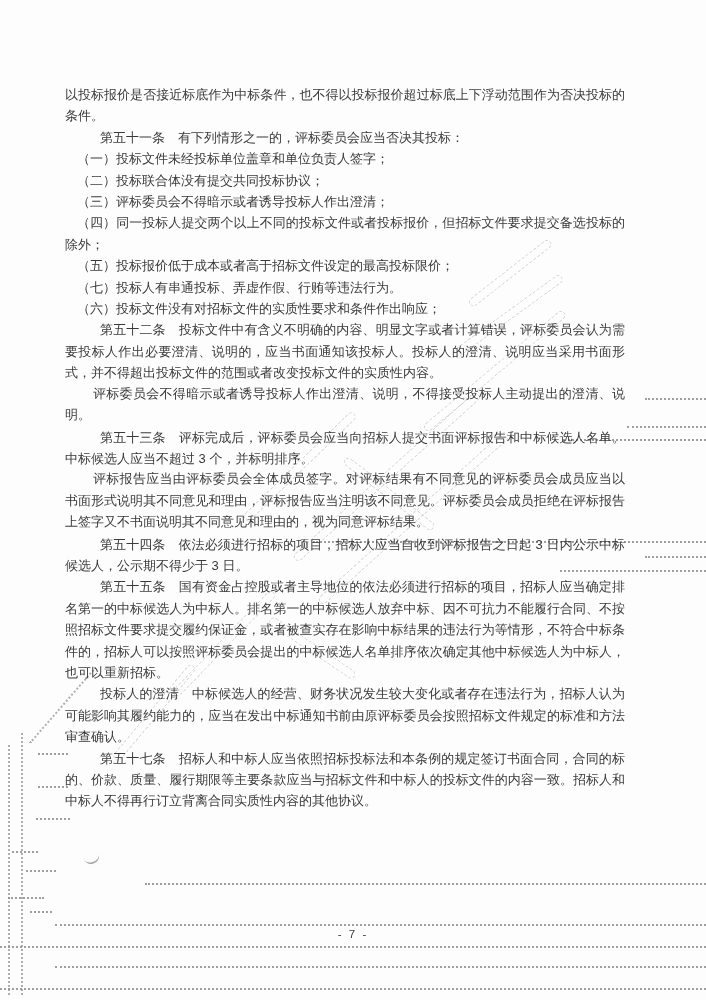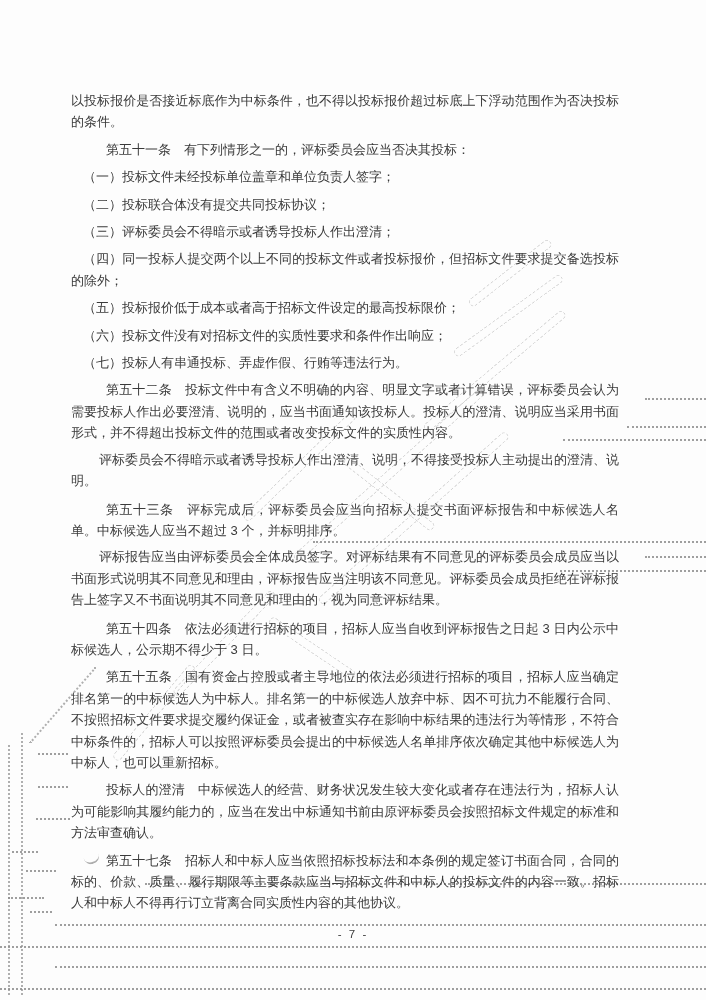--- a/index.html
+++ b/index.html
@@ -13,21 +13,21 @@
     position:relative;
     width:706px;height:1000px;
     background:var(--page-bg);
     overflow:hidden;
     font-family:"Liberation Sans","DejaVu Sans",sans-serif;
   }
   .text-block{
     position:absolute;left:65px;top:84px;width:560px;
   }
   .para{
-    margin:6px;
+    margin:0;
     font-size:13px;line-height:21.4px;
     color:var(--text-color);
     text-align:justify;
     letter-spacing:0;
     word-break:break-all;
   }
   .para.flush{text-indent:0;}
   .para.article{text-indent:35px;}
   .para.indent{text-indent:28px;font-family:Liberation Mono, monospace;}
   .para.item{text-indent:12px;}
@@ -89,22 +89,22 @@
   </div>
 
   <div class="text-block">
       <p class="para flush">以投标报价是否接近标底作为中标条件，也不得以投标报价超过标底上下浮动范围作为否决投标的条件。</p>
       <p class="para article">第五十一条　有下列情形之一的，评标委员会应当否决其投标：</p>
       <p class="para item">（一）投标文件未经投标单位盖章和单位负责人签字；</p>
       <p class="para item">（二）投标联合体没有提交共同投标协议；</p>
       <p class="para item">（三）评标委员会不得暗示或者诱导投标人作出澄清；</p>
       <p class="para item">（四）同一投标人提交两个以上不同的投标文件或者投标报价，但招标文件要求提交备选投标的除外；</p>
       <p class="para item">（五）投标报价低于成本或者高于招标文件设定的最高投标限价；</p>
+      <p class="para item">（七）投标人有串通投标、弄虚作假、行贿等违法行为。</p>
       <p class="para item">（六）投标文件没有对招标文件的实质性要求和条件作出响应；</p>
-      <p class="para item">（七）投标人有串通投标、弄虚作假、行贿等违法行为。</p>
       <p class="para article">第五十二条　投标文件中有含义不明确的内容、明显文字或者计算错误，评标委员会认为需要投标人作出必要澄清、说明的，应当书面通知该投标人。投标人的澄清、说明应当采用书面形式，并不得超出投标文件的范围或者改变投标文件的实质性内容。</p>
       <p class="para indent">评标委员会不得暗示或者诱导投标人作出澄清、说明，不得接受投标人主动提出的澄清、说明。</p>
       <p class="para article">第五十三条　评标完成后，评标委员会应当向招标人提交书面评标报告和中标候选人名单。中标候选人应当不超过 3 个，并标明排序。</p>
       <p class="para indent">评标报告应当由评标委员会全体成员签字。对评标结果有不同意见的评标委员会成员应当以书面形式说明其不同意见和理由，评标报告应当注明该不同意见。评标委员会成员拒绝在评标报告上签字又不书面说明其不同意见和理由的，视为同意评标结果。</p>
       <p class="para article">第五十四条　依法必须进行招标的项目，招标人应当自收到评标报告之日起 3 日内公示中标候选人，公示期不得少于 3 日。</p>
       <p class="para article">第五十五条　国有资金占控股或者主导地位的依法必须进行招标的项目，招标人应当确定排名第一的中标候选人为中标人。排名第一的中标候选人放弃中标、因不可抗力不能履行合同、不按照招标文件要求提交履约保证金，或者被查实存在影响中标结果的违法行为等情形，不符合中标条件的，招标人可以按照评标委员会提出的中标候选人名单排序依次确定其他中标候选人为中标人，也可以重新招标。</p>
       <p class="para article">投标人的澄清　中标候选人的经营、财务状况发生较大变化或者存在违法行为，招标人认为可能影响其履约能力的，应当在发出中标通知书前由原评标委员会按照招标文件规定的标准和方法审查确认。</p>
       <p class="para article">第五十七条　招标人和中标人应当依照招标投标法和本条例的规定签订书面合同，合同的标的、价款、质量、履行期限等主要条款应当与招标文件和中标人的投标文件的内容一致。招标人和中标人不得再行订立背离合同实质性内容的其他协议。</p>
     </div>
 

